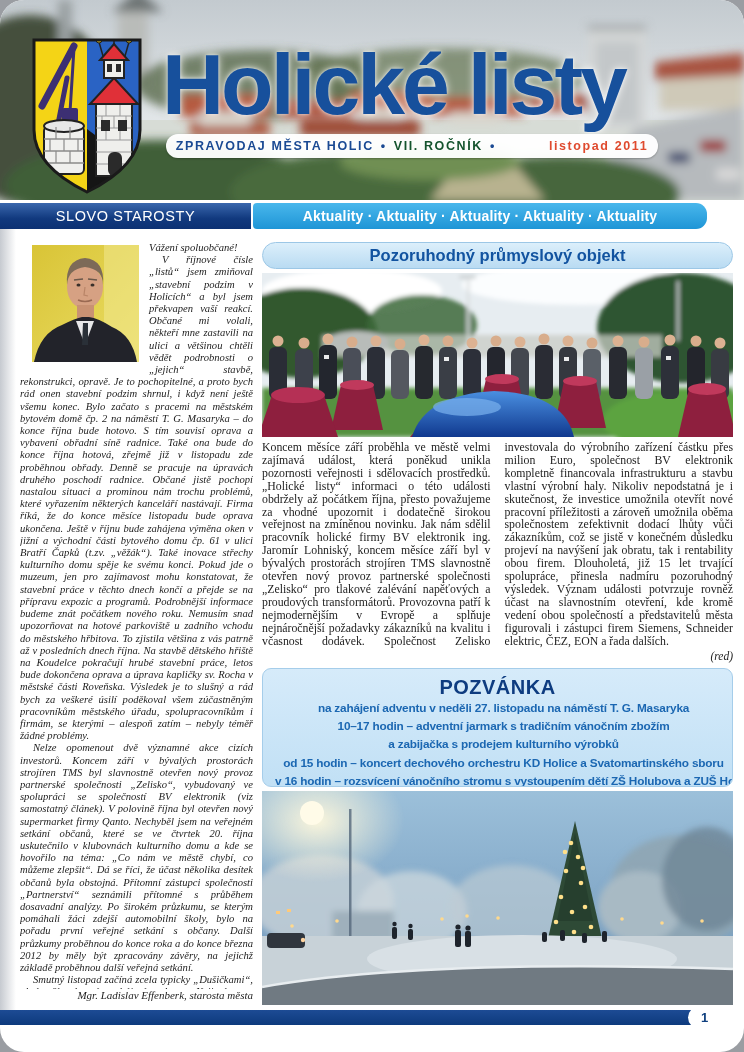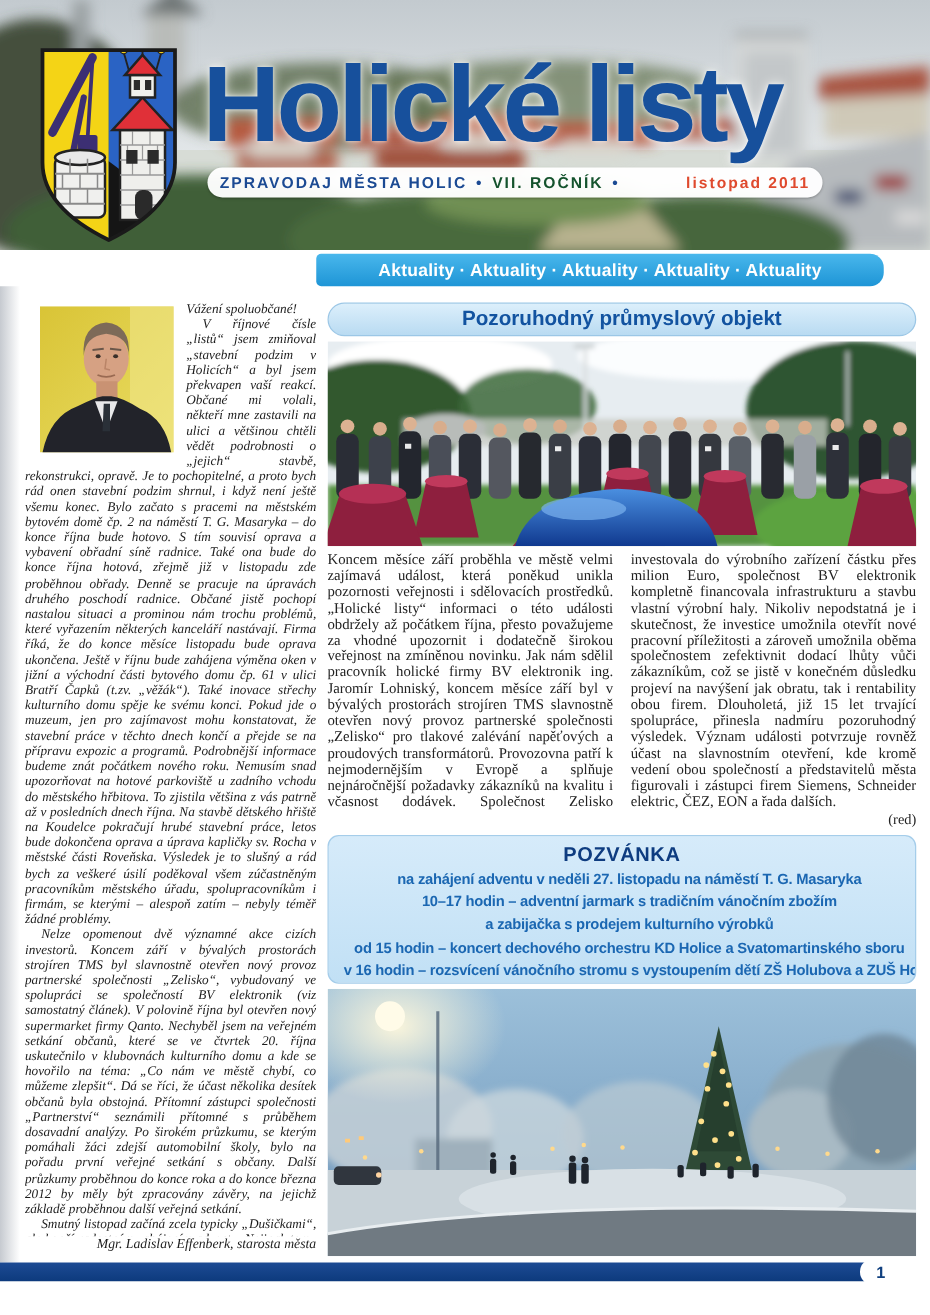--- a/index.html
+++ b/index.html
@@ -1,17 +1,17 @@
 <!DOCTYPE html>
 <html lang="cs"><head>
 <meta charset="utf-8">
 <style>
   html,body{margin:0;padding:0;background:#9a9da2;}
   .page{position:relative;width:744px;height:1052px;margin:0 auto;background:#fff;overflow:hidden;
-        font-family:"Liberation Serif",serif;}
+        font-family:"Liberation Serif",serif;border-radius:24px;}
 
   
   .header-photo{position:absolute;left:0;top:0;width:744px;height:200px;overflow:hidden;}
   .header-photo svg{display:block;}
   .coa{position:absolute;left:28px;top:34px;width:118px;height:166px;}
   .masthead-title{position:absolute;left:162px;top:22px;width:580px;height:132px;
         font-family:"Liberation Sans",sans-serif;font-weight:bold;font-size:86px;line-height:124px;
         letter-spacing:-3px;color:#17509c;white-space:nowrap;
         text-shadow:0 0 9px rgba(255,255,255,.85),0 0 3px rgba(255,255,255,.6);}
   .subtitle-bar{position:absolute;left:166px;top:134px;width:492px;height:24px;background:rgba(255,255,255,.96);
@@ -43,27 +43,27 @@
 
   
   .article-title{position:absolute;left:262px;top:242px;width:471px;height:27px;
         background:linear-gradient(180deg,#dceffb,#b9dbf2);border:1px solid #9cc7e6;border-radius:14px;
         box-sizing:border-box;display:flex;align-items:center;justify-content:center;
         font-family:"Liberation Sans",sans-serif;font-weight:bold;font-size:16.5px;color:#1253a0;}
   .crowd-photo{position:absolute;left:262px;top:273px;width:471px;height:164px;overflow:hidden;}
   .article-body{position:absolute;left:262px;top:441px;width:471px;height:224px;overflow:hidden;
         column-count:2;column-gap:14px;font-size:11.8px;line-height:12.9px;text-align:justify;color:#222;}
   .article-byline{position:absolute;left:495px;top:650px;width:238px;text-align:right;
-        font-size:11.5px;color:#222;}
+        font-style:italic;font-size:11.5px;color:#222;}
 
   
   .invite{position:absolute;left:262px;top:668px;width:471px;height:119px;box-sizing:border-box;
         background:linear-gradient(180deg,#d6ebfa,#c1e0f5);border:1px solid #a5cdea;border-radius:9px;
         text-align:center;font-family:"Liberation Sans",sans-serif;color:#1b67b2;overflow:hidden;}
-  .invite-title{margin-top:7px;font-size:16px;font-weight:bold;color:#0e3c80;letter-spacing:.5px;}
+  .invite-title{margin-top:7px;font-size:20px;font-weight:bold;color:#0e3c80;letter-spacing:.5px;}
   .invite-line{font-size:11.8px;font-weight:bold;line-height:18.2px;letter-spacing:-.2px;white-space:nowrap;margin-left:12px;}
 
   .winter-photo{position:absolute;left:262px;top:791px;width:471px;height:214px;overflow:hidden;}
 
   
   .footer-bar{position:absolute;left:0;top:1010px;width:744px;height:15px;
         background:linear-gradient(180deg,#1d4b94,#0d3a7d);}
   .page-tab{position:absolute;left:688px;top:1007px;width:56px;height:21px;background:#fff;
         border-radius:11px 0 0 11px;display:flex;align-items:center;padding-left:13px;box-sizing:border-box;
         font-family:"Liberation Sans",sans-serif;font-weight:bold;font-size:13px;color:#10407f;}
@@ -164,20 +164,21 @@
           <circle cx="71" cy="6" r="3" fill="#f2cf1a" stroke="#222"></circle>
         <line x1="97" y1="22" x2="101" y2="8" stroke="#222" stroke-width="1.5"></line>
           <circle cx="101" cy="6" r="3" fill="#f2cf1a" stroke="#222"></circle>
         <line x1="86" y1="10" x2="86" y2="2" stroke="#222" stroke-width="1.5"></line>
           <circle cx="86" cy="2" r="2.5" fill="#f2cf1a" stroke="#222"></circle>
       </g>
       <path d="M6,6 H112 V96 Q112,132 59,158 Q6,132 6,96 Z" fill="none" stroke="#1a1a1a" stroke-width="3"></path>
     </svg>
   </div>
 
+  <div class="nav-left">SLOVO STAROSTY</div>
   <div class="nav-right">Aktuality · Aktuality · Aktuality · Aktuality · Aktuality</div>
   <div class="left-edge"></div>
 
   <div class="mayor-col">
     <div class="mayor-photo">
       <svg width="107" height="117" viewBox="0 0 107 117" preserveAspectRatio="none">
         <defs>
             <linearGradient id="bgMayor" x1="0" y1="0" x2="1" y2="1">
           <stop offset="0" stop-color="#d9c436"></stop>
               <stop offset="1" stop-color="#eadd64"></stop>

